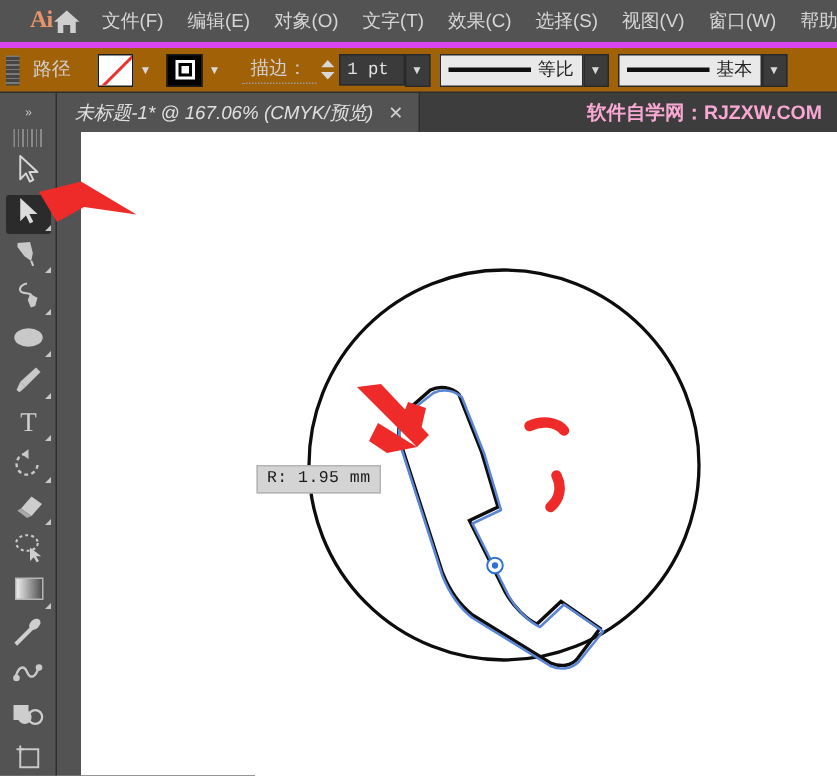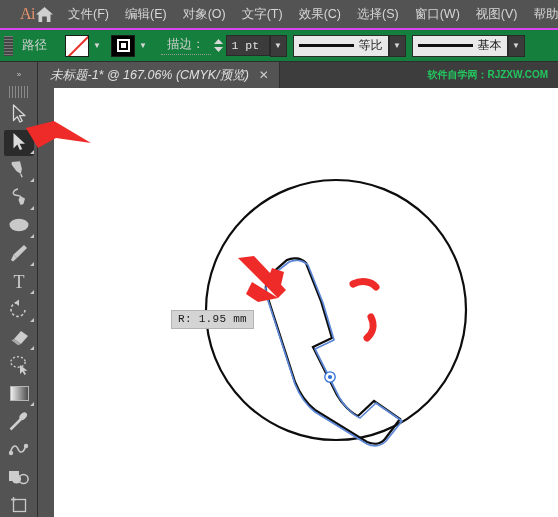--- a/index.html
+++ b/index.html
@@ -18,21 +18,21 @@
   
   .menubar {
     position: absolute; left: 0; top: 0;
     width: 558px; height: 28px;
     background: #535353;
     display: flex; align-items: center;
   }
   .ai-logo {
     width: 36px; height: 28px;
     display: flex; align-items: center; justify-content: center;
-    color: #e8936a; font-size: 16px; font-weight: normal;
+    color: #e8936a; font-size: 16px; font-weight: bold;
     font-family: "Liberation Serif", serif;
     letter-spacing: -0.5px;
     padding-left: 20px;
   }
   .home-icon {
     width: 34px; height: 28px;
     display: flex; align-items: center; justify-content: center;
   }
   .menu-sep {
     width: 1px; height: 18px; background: #6d6d6d; margin: 0 4px 0 2px;
@@ -42,22 +42,22 @@
     padding: 4px 8px;
     color: #d6d6d6; font-size: 12.5px;
     white-space: nowrap;
     cursor: default;
   }
 
   
   .controlbar {
     position: absolute; left: 0; top: 28px;
     width: 558px; height: 34px;
-    background: #15803d;
-    border-top: 2px solid #d946ef;
+    background: #a16207;
+    border-top: 4px solid #d946ef;
     border-bottom: 1px solid #2e2e2e;
     display: flex; align-items: center;
   }
   .grip {
     width: 9px; height: 20px; margin-left: 4px; margin-right: 3px;
     background: repeating-linear-gradient(to bottom,
       #7a7a7a 0px, #7a7a7a 1px, #454545 1px, #454545 3px);
   }
   .ctrl-label {
     color: #d0d0d0; font-size: 12.5px; padding: 0 6px; white-space: nowrap;
@@ -127,21 +127,21 @@
   .doc-tab {
     background: #535353;
     display: flex; align-items: center; gap: 10px;
     padding: 0 10px 0 12px;
     border-right: 1px solid #2e2e2e;
     font-style: italic;
   }
   .doc-tab .title { color: #e0e0e0; font-size: 12.5px; white-space: nowrap; }
   .doc-tab .closex { color: #cfcfcf; font-size: 12px; }
   .watermark {
-    margin-left: auto; color: #22c55e; font-size: 10px;
+    margin-left: auto; color: #f9a8d4; font-size: 13px;
     font-weight: bold; padding-right: 10px;
     display: flex; align-items: center; white-space: nowrap;
   }
 
   
   .toolpanel {
     position: absolute; left: 0; top: 62px;
     width: 38px; height: 455px;
     background: #535353;
     border-right: 1px solid #2e2e2e;
@@ -213,22 +213,22 @@
       </svg>
     </div>
     <div class="menu-sep"></div>
     <div class="menu-items">
       <div class="menu-item">文件(F)</div>
       <div class="menu-item">编辑(E)</div>
       <div class="menu-item">对象(O)</div>
       <div class="menu-item">文字(T)</div>
       <div class="menu-item">效果(C)</div>
       <div class="menu-item">选择(S)</div>
+      <div class="menu-item">视图(V)</div>
       <div class="menu-item">窗口(W)</div>
-      <div class="menu-item">视图(V)</div>
       <div class="menu-item">帮助(</div>
     </div>
   </div>
 
   <div class="controlbar">
     <div class="grip"></div>
     <div class="ctrl-label">路径</div>
 
     <div style="width:12px"></div>
 

